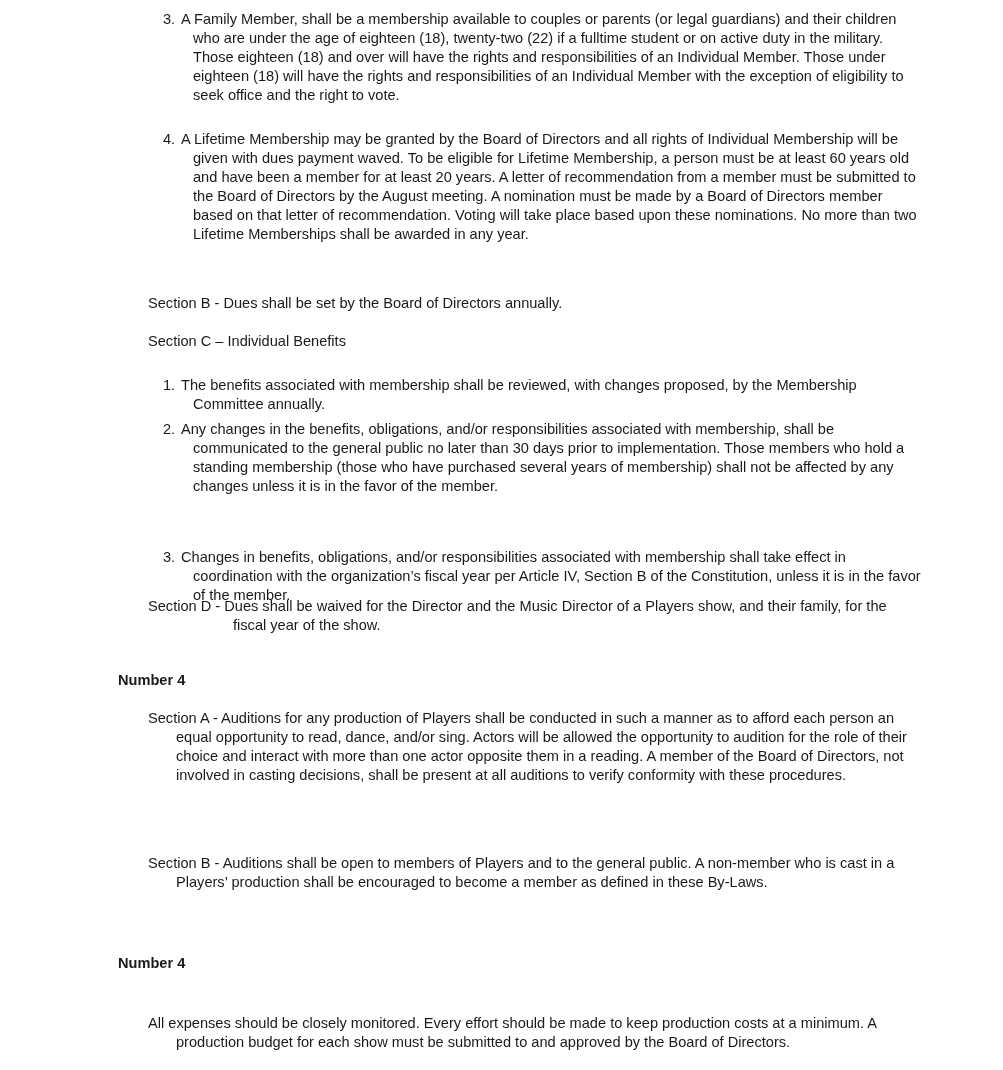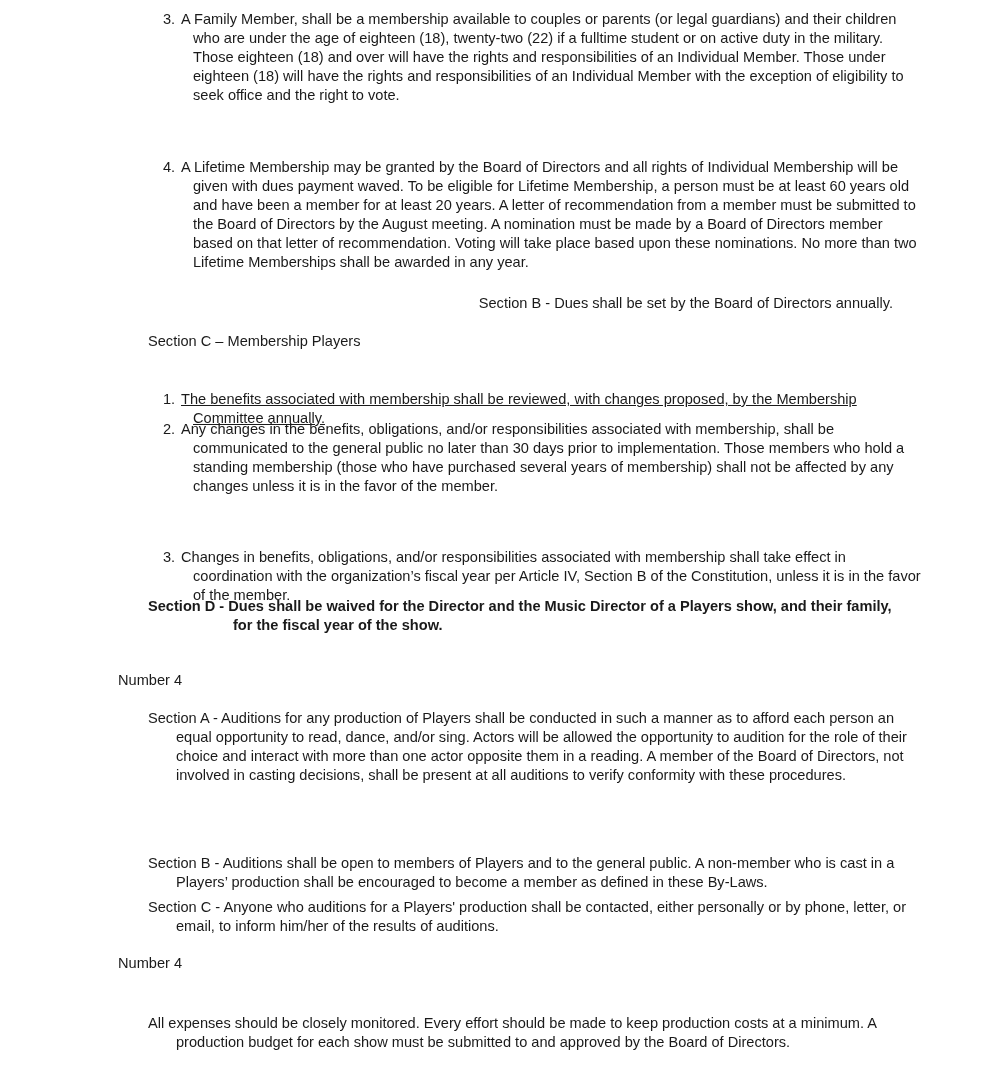--- a/index.html
+++ b/index.html
@@ -10,58 +10,57 @@
     font-size: 14.6px;
     line-height: 19px;
   }
   .page { position: absolute; left: 0; top: 0; width: 1003px; height: 1070px; }
   .block { position: absolute; margin: 0; }
   .item { left: 163px; width: 728px; padding-left: 30px; text-indent: -30px; }
   .item .num { display: inline-block; width: 18px; text-indent: 0; }
   .section { left: 148px; width: 745px; padding-left: 18px; text-indent: -18px; }
   .section.wide-hang { padding-left: 85px; text-indent: -85px; width: 680px; }
   .section.nohang { padding-left: 0; text-indent: 0; }
-  .heading { left: 118px; font-weight: normal; font-size: 14.6px; }
+  .heading { left: 118px; font-weight: bold; font-size: 14.6px; }
 </style>
 </head>
 <body>
 
 <div class="page">
 
   <p class="block item" style="top:10px;">
     <span class="num">3.</span><span>A Family Member, shall be a membership available to couples or parents (or legal guardians) and their children who are under the age of eighteen (18), twenty-two (22) if a fulltime student or on active duty in the military. Those eighteen (18) and over will have the rights and responsibilities of an Individual Member. Those under eighteen (18) will have the rights and responsibilities of an Individual Member with the exception of eligibility to seek office and the right to vote.</span>
   </p>
 
-  <p class="block item" style="top:158px;">
+  <p class="block item" style="top:130px;">
     <span class="num">4.</span><span>A Lifetime Membership may be granted by the Board of Directors and all rights of Individual Membership will be given with dues payment waved. To be eligible for Lifetime Membership, a person must be at least 60 years old and have been a member for at least 20 years. A letter of recommendation from a member must be submitted to the Board of Directors by the August meeting. A nomination must be made by a Board of Directors member based on that letter of recommendation. Voting will take place based upon these nominations. No more than two Lifetime Memberships shall be awarded in any year.</span>
   </p>
 
-  <p class="block section nohang" style="top:294px;text-align:right;">Section B - Dues shall be set by the Board of Directors annually.</p>
+  <p class="block section nohang" style="top:294px;">Section B - Dues shall be set by the Board of Directors annually.</p>
 
-  <p class="block section nohang" style="top:332px;">Section C – Membership Players</p>
+  <p class="block section nohang" style="top:332px;">Section C – Individual Benefits</p>
 
-  <p class="block item" style="top:390px;text-decoration:underline;">
+  <p class="block item" style="top:376px;">
     <span class="num">1.</span><span>The benefits associated with membership shall be reviewed, with changes proposed, by the Membership Committee annually.</span>
   </p>
 
   <p class="block item" style="top:420px;">
     <span class="num">2.</span><span>Any changes in the benefits, obligations, and/or responsibilities associated with membership, shall be communicated to the general public no later than 30 days prior to implementation. Those members who hold a standing membership (those who have purchased several years of membership) shall not be affected by any changes unless it is in the favor of the member.</span>
   </p>
 
   <p class="block item" style="top:548px;">
     <span class="num">3.</span><span>Changes in benefits, obligations, and/or responsibilities associated with membership shall take effect in coordination with the organization’s fiscal year per Article IV, Section B of the Constitution, unless it is in the favor of the member.</span>
   </p>
 
-  <p class="block section wide-hang" style="top:597px;font-weight:bold;">Section D - Dues shall be waived for the Director and the Music Director of a Players show, and their family, for the fiscal year of the show.</p>
+  <p class="block section wide-hang" style="top:597px;">Section D - Dues shall be waived for the Director and the Music Director of a Players show, and their family, for the fiscal year of the show.</p>
 
   <p class="block heading" style="top:671px;">Number 4</p>
 
   <p class="block section" style="top:709px; padding-left:28px; text-indent:-28px;">Section A - Auditions for any production of Players shall be conducted in such a manner as to afford each person an equal opportunity to read, dance, and/or sing. Actors will be allowed the opportunity to audition for the role of their choice and interact with more than one actor opposite them in a reading. A member of the Board of Directors, not involved in casting decisions, shall be present at all auditions to verify conformity with these procedures.</p>
 
   <p class="block section" style="top:822px; padding-left:28px; text-indent:-28px;margin-top:32px;">Section B - Auditions shall be open to members of Players and to the general public. A non-member who is cast in a Players’ production shall be encouraged to become a member as defined in these By-Laws.</p>
 
-  <p class="block section" style="top:898px; padding-left:28px; text-indent:-28px;">Section C - Anyone who auditions for a Players' production shall be contacted, either personally or by phone, letter, or email, to inform him/her of the results of auditions.</p>
 
   <p class="block heading" style="top:954px;">Number 4</p>
 
   <p class="block section" style="top:991px; padding-left:28px; text-indent:-28px;margin-top:23px;">All expenses should be closely monitored. Every effort should be made to keep production costs at a minimum. A production budget for each show must be submitted to and approved by the Board of Directors.</p>
 
 </div>
 
 </body></html>

